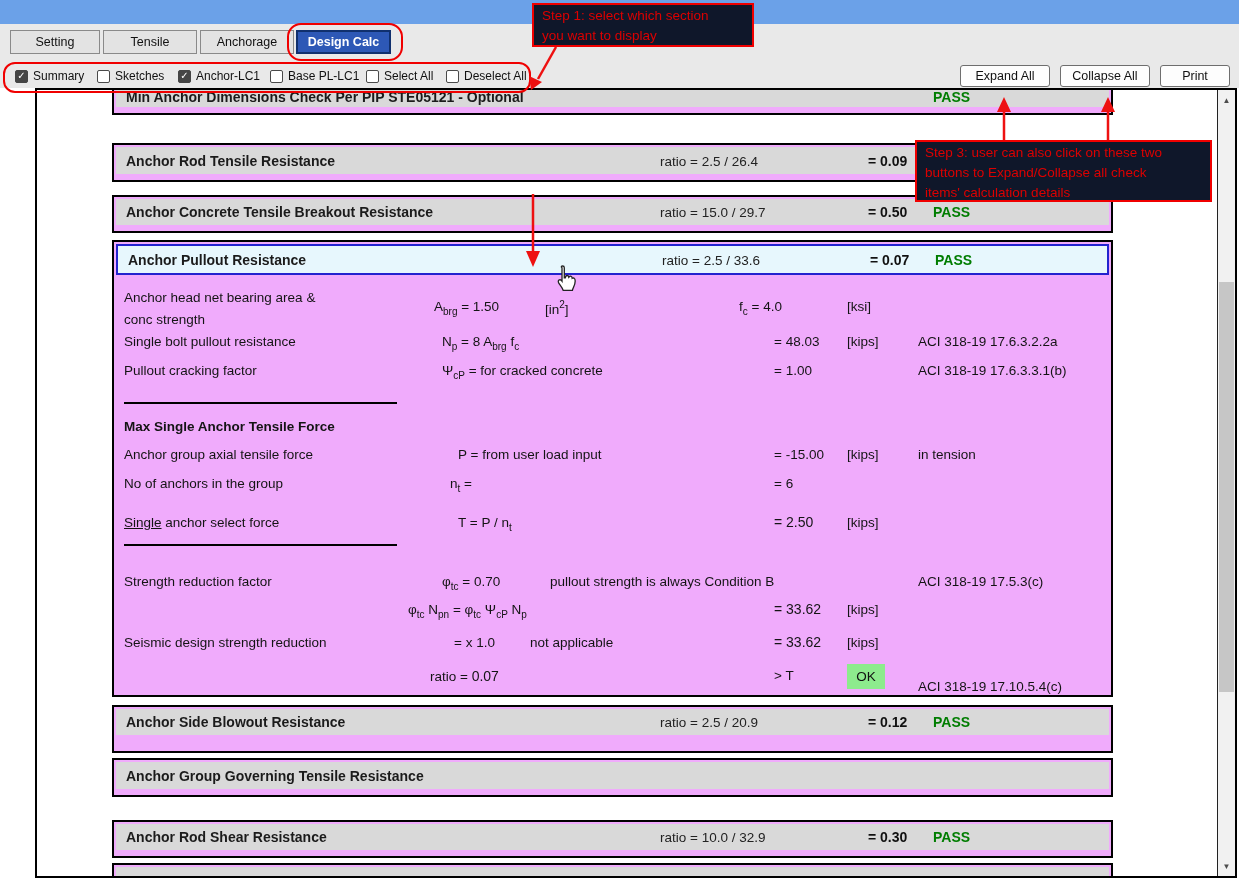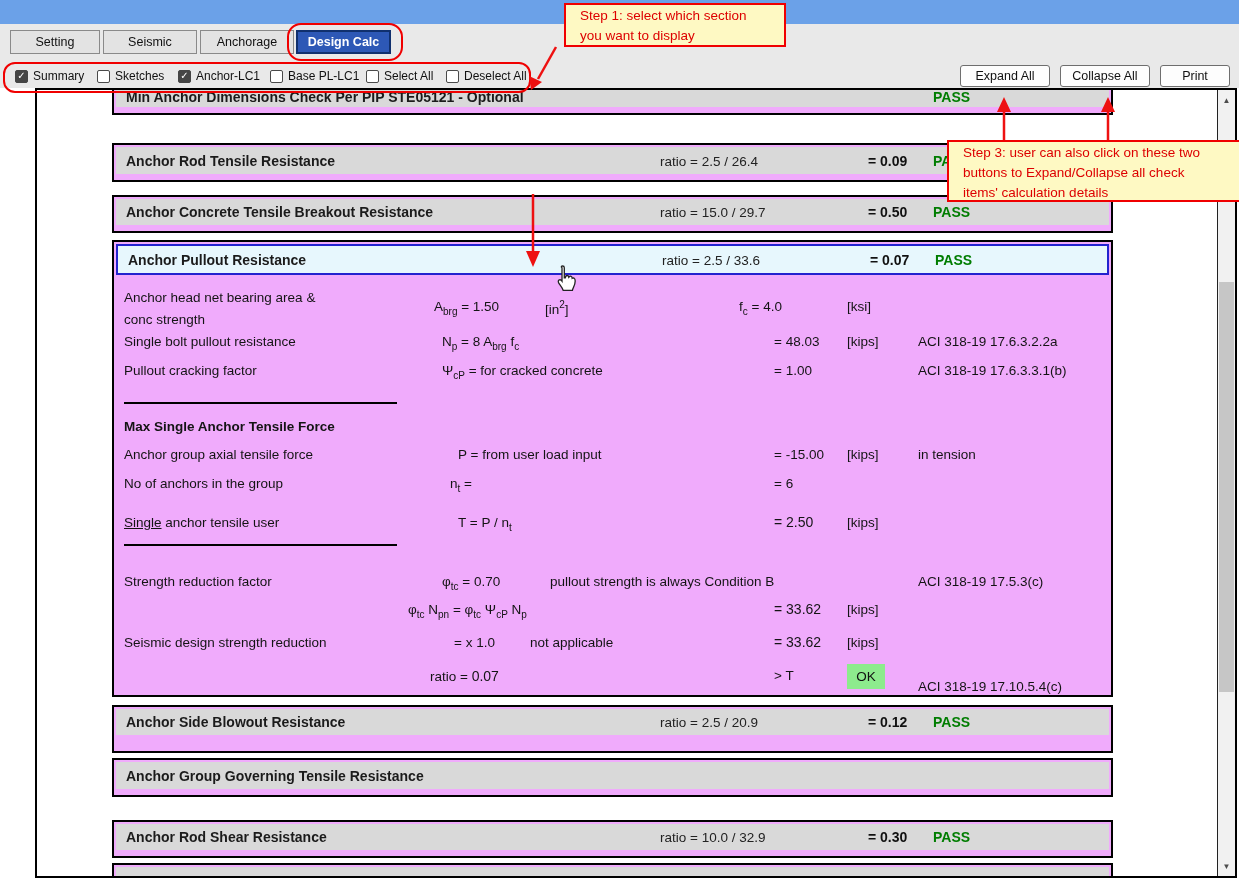--- a/index.html
+++ b/index.html
@@ -52,39 +52,39 @@
   .cell sub { font-size:10px; }
   .cell sup { font-size:10px; }
   .bold { font-weight:normal; font-size:14px; }
   .hr { position:absolute; left:10px; width:273px; height:2px; background:#000; }
   .heading { font-weight:bold; font-size:13.5px; }
   .uline { text-decoration:underline; }
   .okbadge { position:absolute; left:733px; top:422px; width:38px; height:25px; background:#8deb8d;
              display:flex; align-items:center; justify-content:center; font-size:13.5px; }
 
   
-  .callout { position:absolute; background:#fef9c3; border:2px solid #f00000; color:#dd0000;
-             font-size:13.5px; line-height:20px; padding:1px 14px; white-space:pre-line; z-index:20;margin-left:32px; }
+  .callout { position:absolute; background:#0f172a; border:2px solid #f00000; color:#dd0000;
+             font-size:13.5px; line-height:20px; padding:1px 8px; white-space:pre-line; z-index:20; }
   .redrect { position:absolute; border:2px solid #f00000; z-index:19; pointer-events:none; }
   .overlay { position:absolute; left:0; top:0; width:1239px; height:886px; z-index:21; pointer-events:none; }
   .cursorwrap { position:absolute; left:552px; top:264px; z-index:22; pointer-events:none; }
 </style>
 </head>
 <body>
 
 <div class="screen">
 
   <div class="abs titlebar"></div>
   <div class="abs headerstrip"></div>
 
   <div class="abs tab" style="left:10px;width:90px;">
       <span>Setting</span>
     </div>
   <div class="abs tab" style="left:103px;width:94px;">
-      <span>Seismic</span>
+      <span>Tensile</span>
     </div>
   <div class="abs tab" style="left:200px;width:94px;">
       <span>Anchorage</span>
     </div>
   <div class="abs tab active" style="left:296px;width:95px;">
       <span>Design Calc</span>
     </div>
 
   <div class="abs cbitem" style="left:15px;">
     <span class="cb on">
@@ -184,21 +184,21 @@
       <span class="cell" style="left:10px;top:205px;">Anchor group axial tensile force</span>
       <span class="cell" style="left:344px;top:205px;">P = from user load input</span>
       <span class="cell" style="left:660px;top:205px;">= -15.00</span>
       <span class="cell" style="left:733px;top:205px;">[kips]</span>
       <span class="cell" style="left:804px;top:205px;">in tension</span>
 
       <span class="cell" style="left:10px;top:234px;">No of anchors in the group</span>
       <span class="cell" style="left:336px;top:234px;">n<sub>t</sub> =</span>
       <span class="cell" style="left:660px;top:234px;">= 6</span>
 
-      <span class="cell" style="left:10px;top:273px;"><span class="uline">Single</span><span> anchor tensile user</span></span>
+      <span class="cell" style="left:10px;top:273px;"><span class="uline">Single</span><span> anchor select force</span></span>
       <span class="cell" style="left:344px;top:273px;">T = P / n<sub>t</sub></span>
       <span class="cell bold" style="left:660px;top:272px;">= 2.50</span>
       <span class="cell" style="left:733px;top:273px;">[kips]</span>
 
       <div class="hr" style="top:302px;"></div>
 
       <span class="cell" style="left:10px;top:332px;">Strength reduction factor</span>
       <span class="cell" style="left:328px;top:332px;">φ<sub>tc</sub> = 0.70</span>
       <span class="cell" style="left:436px;top:332px;">pullout strength is always Condition B</span>
       <span class="cell" style="left:804px;top:332px;">ACI 318-19 17.5.3(c)</span>

